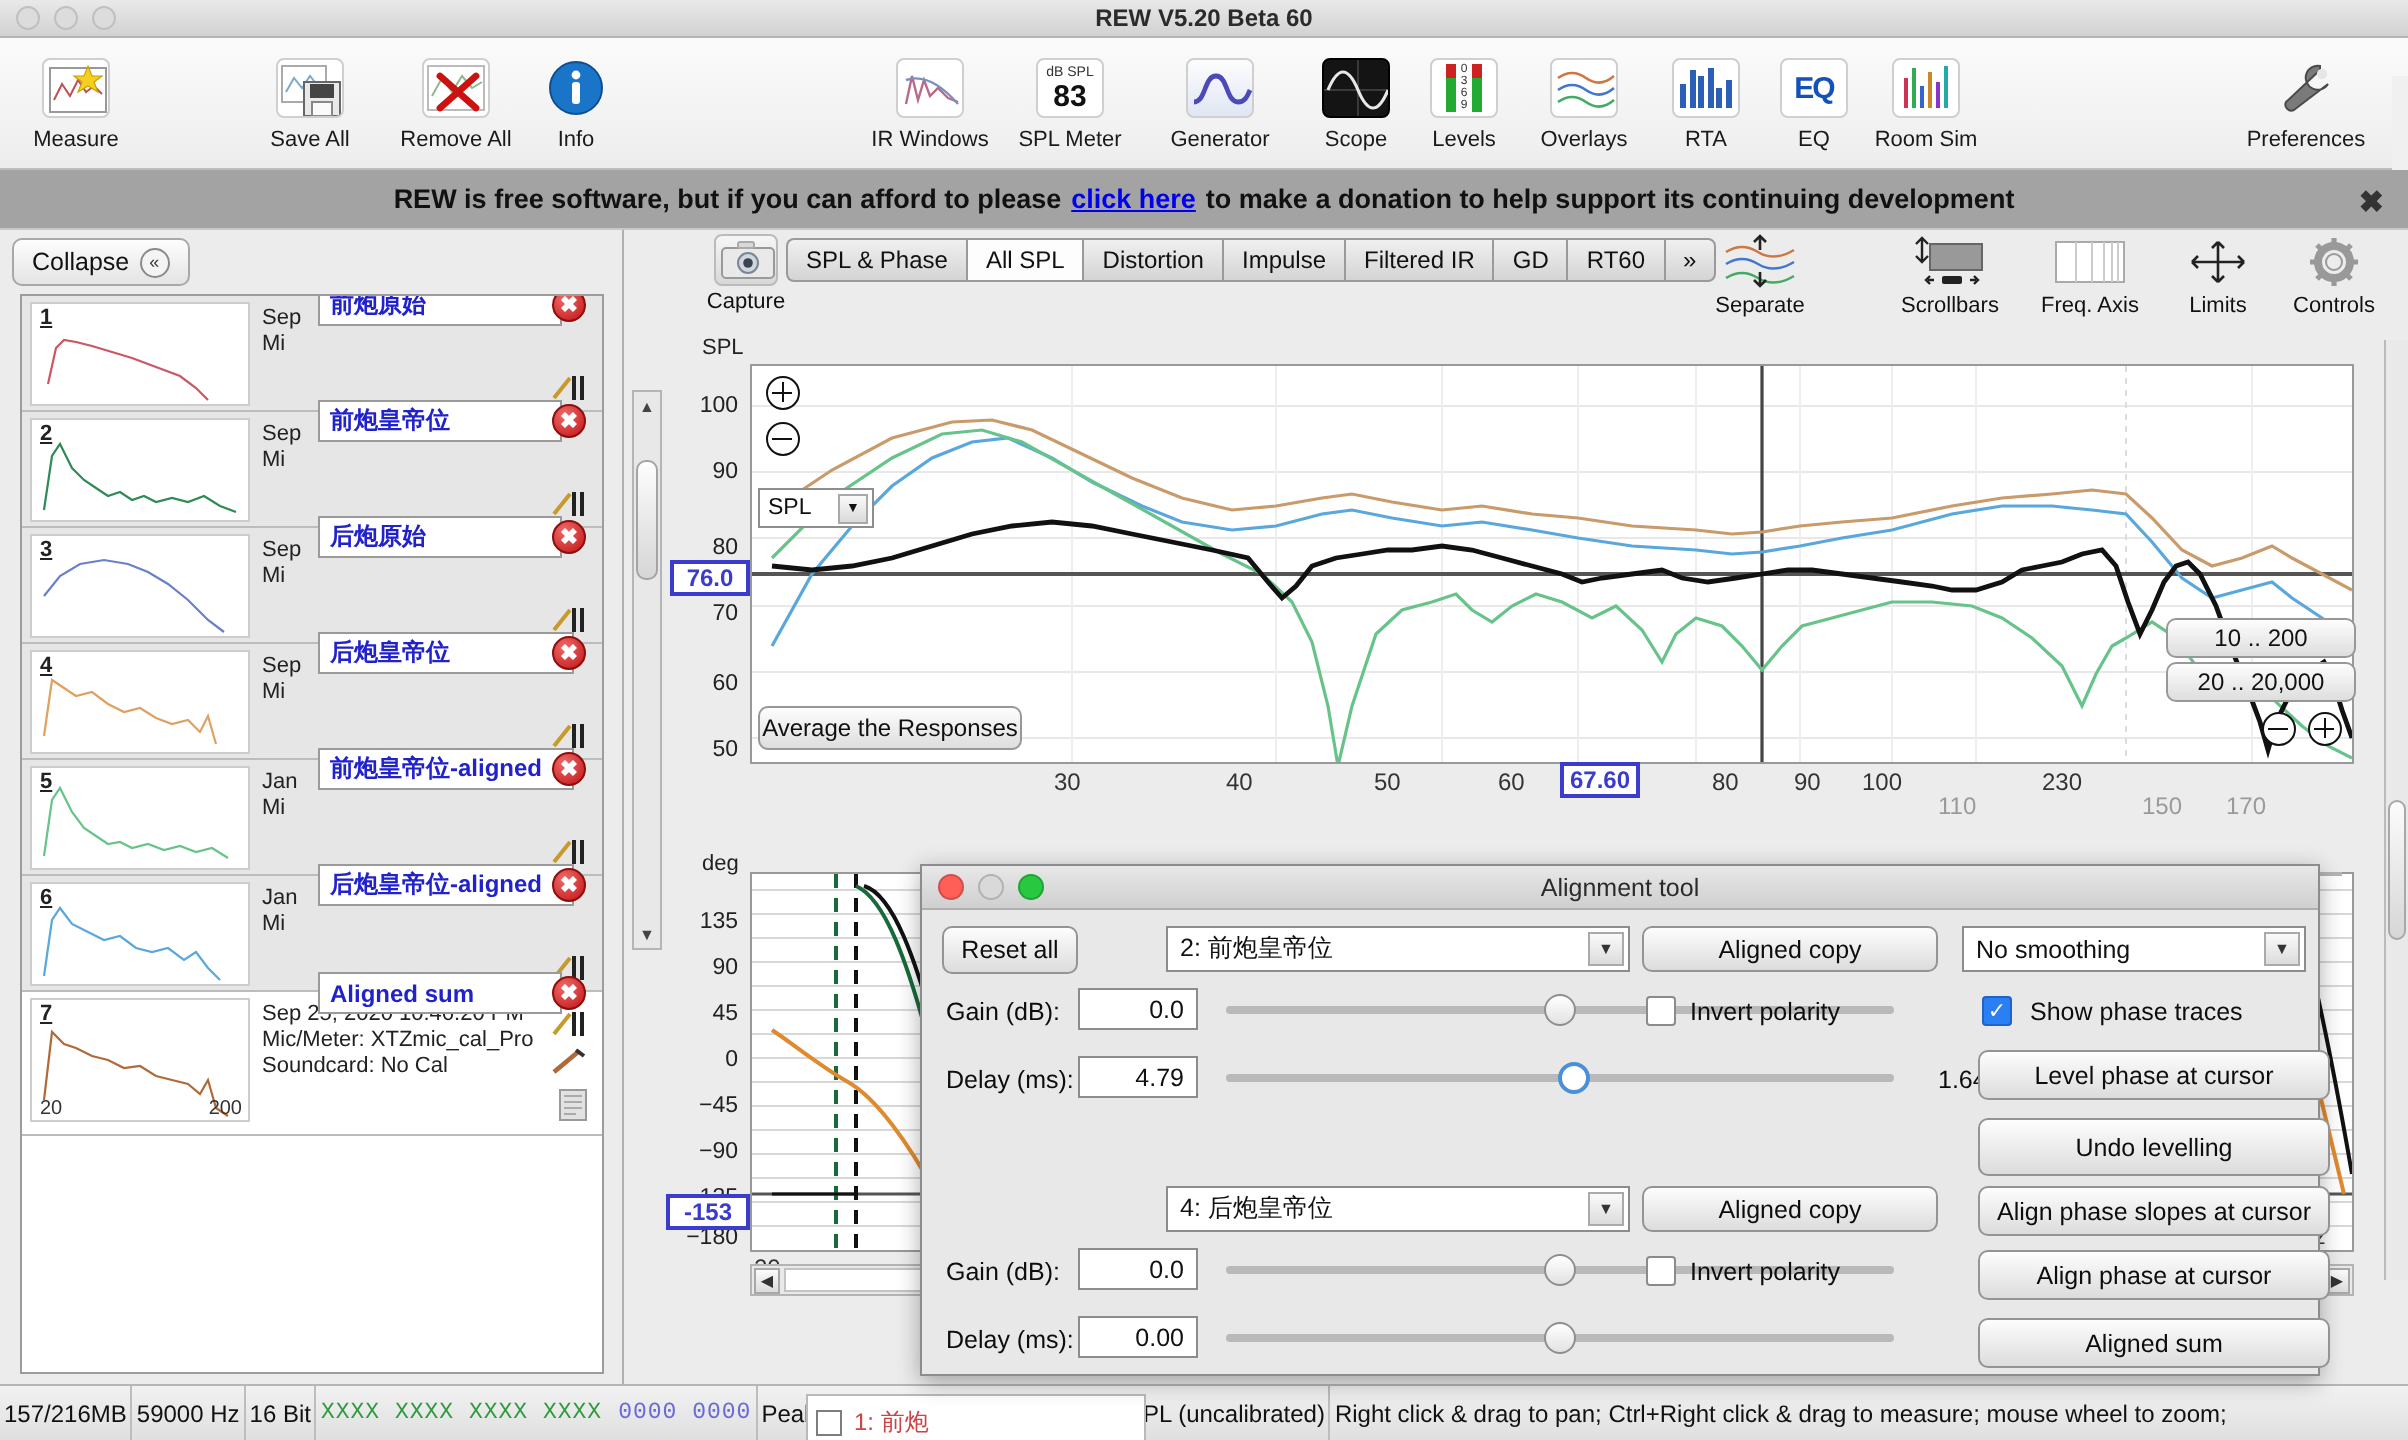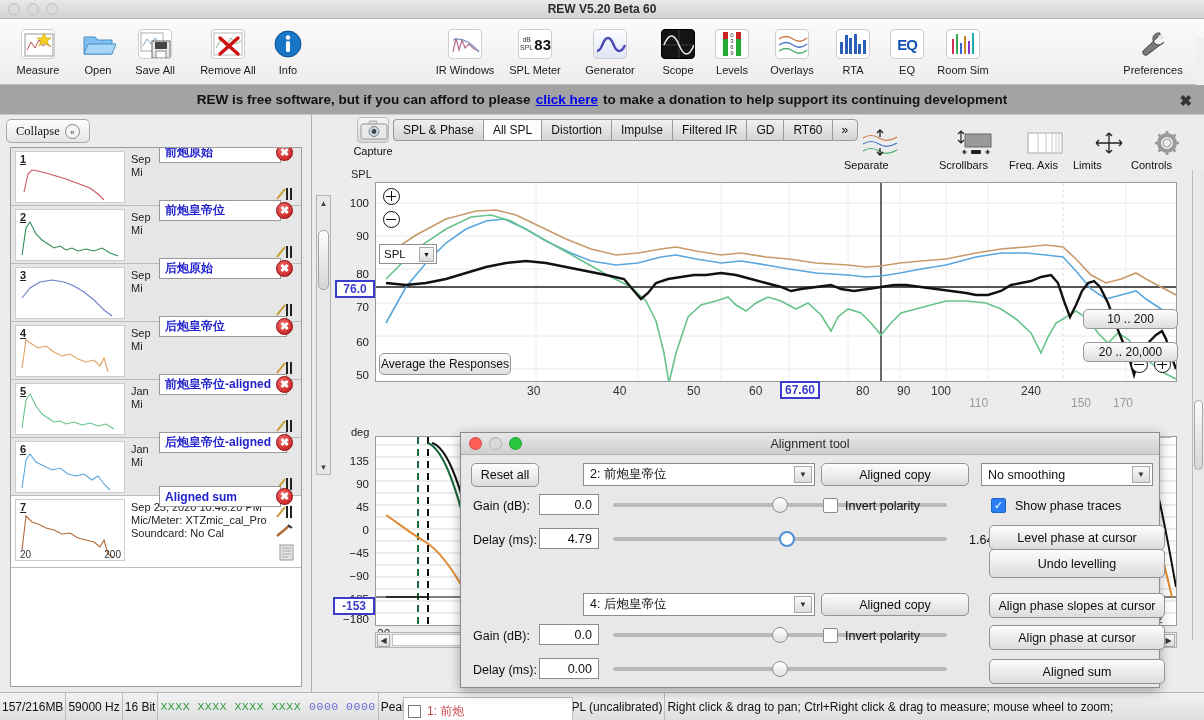--- a/index.html
+++ b/index.html
@@ -51,21 +51,21 @@
 
   
   .leftpanel {
     position:absolute; left:0; top:115px; width:312px; height:577px;
     background:#ececec; border-right:1px solid #b0b0b0;
   }
   .collapse-btn {
     position:absolute; left:6px; top:4px; height:24px; padding:0 9px;
     background:linear-gradient(#fdfdfd,#e4e4e4); border:1px solid #a8a8a8;
     border-radius:5px; display:flex; align-items:center; gap:5px;
-    font-size:12.5px; color:#111; cursor:pointer;font-family:Liberation Serif, serif;
+    font-size:12.5px; color:#111; cursor:pointer;
   }
   .collapse-btn .chev { width:15px;height:15px;border-radius:50%;
     border:1px solid #8a8a8a;background:#f4f4f4;display:flex;
     align-items:center;justify-content:center;font-size:9px;color:#333;}
 
   .meas-list { position:absolute; left:10px; top:32px; width:292px; height:540px;
                background:#fff; border:1px solid #9c9c9c; overflow:hidden; }
   .meas-row { position:relative; height:58px; background:#e6e6e6;
               border-bottom:1px solid #bcbcbc; }
   .meas-row.last { background:#ffffff; height:72px; }
@@ -113,21 +113,21 @@
   .capture .lbl { font-size:11px; color:#111; margin-top:2px; }
 
   .tabs { position:absolute; left:62px; top:4px; display:flex; height:22px; }
   .tab { height:22px; padding:0 9px; background:linear-gradient(#f0f0f0,#d4d4d4);
          border:1px solid #9a9a9a; border-right:none; font-size:12px; color:#111;
          display:flex;align-items:center; cursor:pointer; }
   .tab:first-child { border-radius:4px 0 0 4px; }
   .tab:last-child { border-right:1px solid #9a9a9a; border-radius:0 4px 4px 0; }
   .tab.active { background:#fdfdfd; }
 
-  .gt-item { position:absolute; top:12px; width:72px; text-align:left; }
+  .gt-item { position:absolute; top:0; width:72px; text-align:center; }
   .gt-item .ico { height:32px; display:flex;align-items:center;justify-content:center;}
   .gt-item .lbl { font-size:11px; color:#111; }
 
   .plotarea { position:absolute; left:0; top:55px; width:873px; height:522px;
               background:#ececec; }
 
   .axislabel { position:absolute; font-size:11px; color:#222; }
   .ticklbl { position:absolute; font-size:11.5px; color:#222; text-align:right; }
   .xticklbl { position:absolute; font-size:12px; color:#333; }
   .xticklbl.dim { color:#9a9a9a;margin-top:12px; }
@@ -243,29 +243,20 @@
           <svg width="34" height="30" viewBox="0 0 34 30">
             <rect x="3" y="4" width="28" height="22" fill="#fff" stroke="#999"></rect>
             <polyline points="5,20 9,12 13,18 17,10 21,16 25,13 29,17" fill="none" stroke="#c05050" stroke-width="1"></polyline>
             <polygon points="22,3 24,8 29,8 25,11 27,16 22,13 17,16 19,11 15,8 20,8" fill="#f5d020" stroke="#c8a000" stroke-width=".6"></polygon>
           </svg>
         </div>
       </div>
       <div class="lbl">Measure</div>
     </div>
 
-    <div class="tb-item" style="left:58px">
-      <div class="ico">
-        <svg width="36" height="30" viewBox="0 0 36 30">
-          <path d="M4 8 h11 l3 3 h14 v14 H4z" fill="#7fc0f0" stroke="#4b90c4"></path>
-          <path d="M4 25 l4 -10 h28 l-4 10z" fill="#a8d8f8" stroke="#4b90c4"></path>
-        </svg>
-      </div>
-      <div class="lbl">Open</div>
-    </div>
 
     <div class="tb-item" style="left:115px">
       <div class="ico">
         <div class="icon-box">
           <svg width="34" height="30" viewBox="0 0 34 30">
             <rect x="2" y="3" width="22" height="18" fill="#fff" stroke="#aaa"></rect>
             <polyline points="4,16 8,9 12,14 16,8 20,13" fill="none" stroke="#7aa9d0" stroke-width="1"></polyline>
             <rect x="13" y="11" width="18" height="17" fill="#e9e9e9" stroke="#666"></rect>
             <rect x="16" y="12" width="12" height="7" fill="#444"></rect>
             <rect x="17" y="21" width="10" height="7" fill="#fafafa" stroke="#888"></rect>
@@ -306,21 +297,21 @@
             <polyline points="4,22 7,8 10,20 13,10 16,18 20,14 25,19 30,21" fill="none" stroke="#b76b8a" stroke-width="1.2"></polyline>
             <path d="M4 10 Q16 6 30 22" fill="none" stroke="#7b8fc0" stroke-width="1.2"></path>
           </svg>
         </div>
       </div>
       <div class="lbl">IR Windows</div>
     </div>
 
     <div class="tb-item" style="left:495px">
       <div class="ico">
-        <div class="icon-box" style="display:flex;flex-direction:row;align-items:center;justify-content:center;">
+        <div class="icon-box" style="display:flex;flex-direction:column;align-items:center;justify-content:center;">
           <div style="font-size:7px;color:#333;line-height:8px;">dB SPL</div>
           <div style="font-size:15px;font-weight:bold;color:#111;line-height:15px;">83</div>
         </div>
       </div>
       <div class="lbl">SPL Meter</div>
     </div>
 
     <div class="tb-item" style="left:570px">
       <div class="ico">
         <div class="icon-box" style="background:linear-gradient(#fdfdfd,#dfe6f4)">
@@ -753,32 +744,32 @@
       </div>
 
       <div class="splsel" style="left:48px; top:74px">
         <span>SPL</span>
         <span class="dd">▼</span>
       </div>
 
       <div class="gbtn" style="left:48px; top:183px; width:132px; height:22px">Average the Responses</div>
 
       <div class="gbtn" style="left:752px; top:139px; width:95px; height:20px">10 .. 200</div>
-      <div class="gbtn" style="left:752px; top:172px; width:95px; height:20px">20 .. 20,000</div>
+      <div class="gbtn" style="left:752px; top:161px; width:95px; height:20px">20 .. 20,000</div>
 
       <div class="xticklbl" style="left:196px; top:214px">30</div>
       <div class="xticklbl" style="left:282px; top:214px">40</div>
       <div class="xticklbl" style="left:356px; top:214px">50</div>
       <div class="xticklbl" style="left:418px; top:214px">60</div>
       <div class="xticklbl" style="left:470px; top:214px">70</div>
       <div class="xticklbl" style="left:525px; top:214px">80</div>
       <div class="xticklbl" style="left:566px; top:214px">90</div>
       <div class="xticklbl" style="left:600px; top:214px">100</div>
       <div class="xticklbl dim" style="left:638px; top:214px">110</div>
-      <div class="xticklbl" style="left:690px; top:214px">240</div>
+      <div class="xticklbl" style="left:690px; top:214px">230</div>
       <div class="xticklbl dim" style="left:740px; top:214px">150</div>
       <div class="xticklbl dim" style="left:782px; top:214px">170</div>
 
       <div class="cursor-badge" style="left:449px; top:211px; padding:0 3px">67.60</div>
 
       <div class="axislabel" style="left:20px; top:256px">deg</div>
       <div class="ticklbl" style="left:6px; top:285px; width:32px">135</div>
       <div class="ticklbl" style="left:6px; top:308px; width:32px">90</div>
       <div class="ticklbl" style="left:6px; top:331px; width:32px">45</div>
       <div class="ticklbl" style="left:6px; top:354px; width:32px">0</div>
@@ -923,21 +914,21 @@
 
     <div class="dlabel" style="left:12px; top:100px">Delay (ms):</div>
     <div class="dfield" style="left:78px; top:95px; width:60px; height:21px">4.79</div>
     <div class="slider" style="left:152px; top:98px; width:334px">
       <div class="track"></div>
       <div class="knob blue" style="left:166px"></div>
     </div>
     <div class="dlabel" style="left:508px; top:100px">1.643 m, 5 ft 4.7 in</div>
 
     <div class="dbtn" style="left:528px; top:92px; width:176px; height:25px">Level phase at cursor</div>
-    <div class="dbtn" style="left:528px; top:116px; width:176px; height:29px">Undo levelling</div>
+    <div class="dbtn" style="left:528px; top:126px; width:176px; height:29px">Undo levelling</div>
 
     <div class="dcombo" style="left:122px; top:160px; width:232px; height:23px">
       <span>4: 后炮皇帝位</span>
       <span class="dd">▼</span>
     </div>
     <div class="dbtn" style="left:360px; top:160px; width:148px; height:23px">Aligned copy</div>
     <div class="dbtn" style="left:528px; top:160px; width:176px; height:25px">Align phase slopes at cursor</div>
 
     <div class="dlabel" style="left:12px; top:196px">Gain (dB):</div>
     <div class="dfield" style="left:78px; top:191px; width:60px; height:21px">0.0</div>

